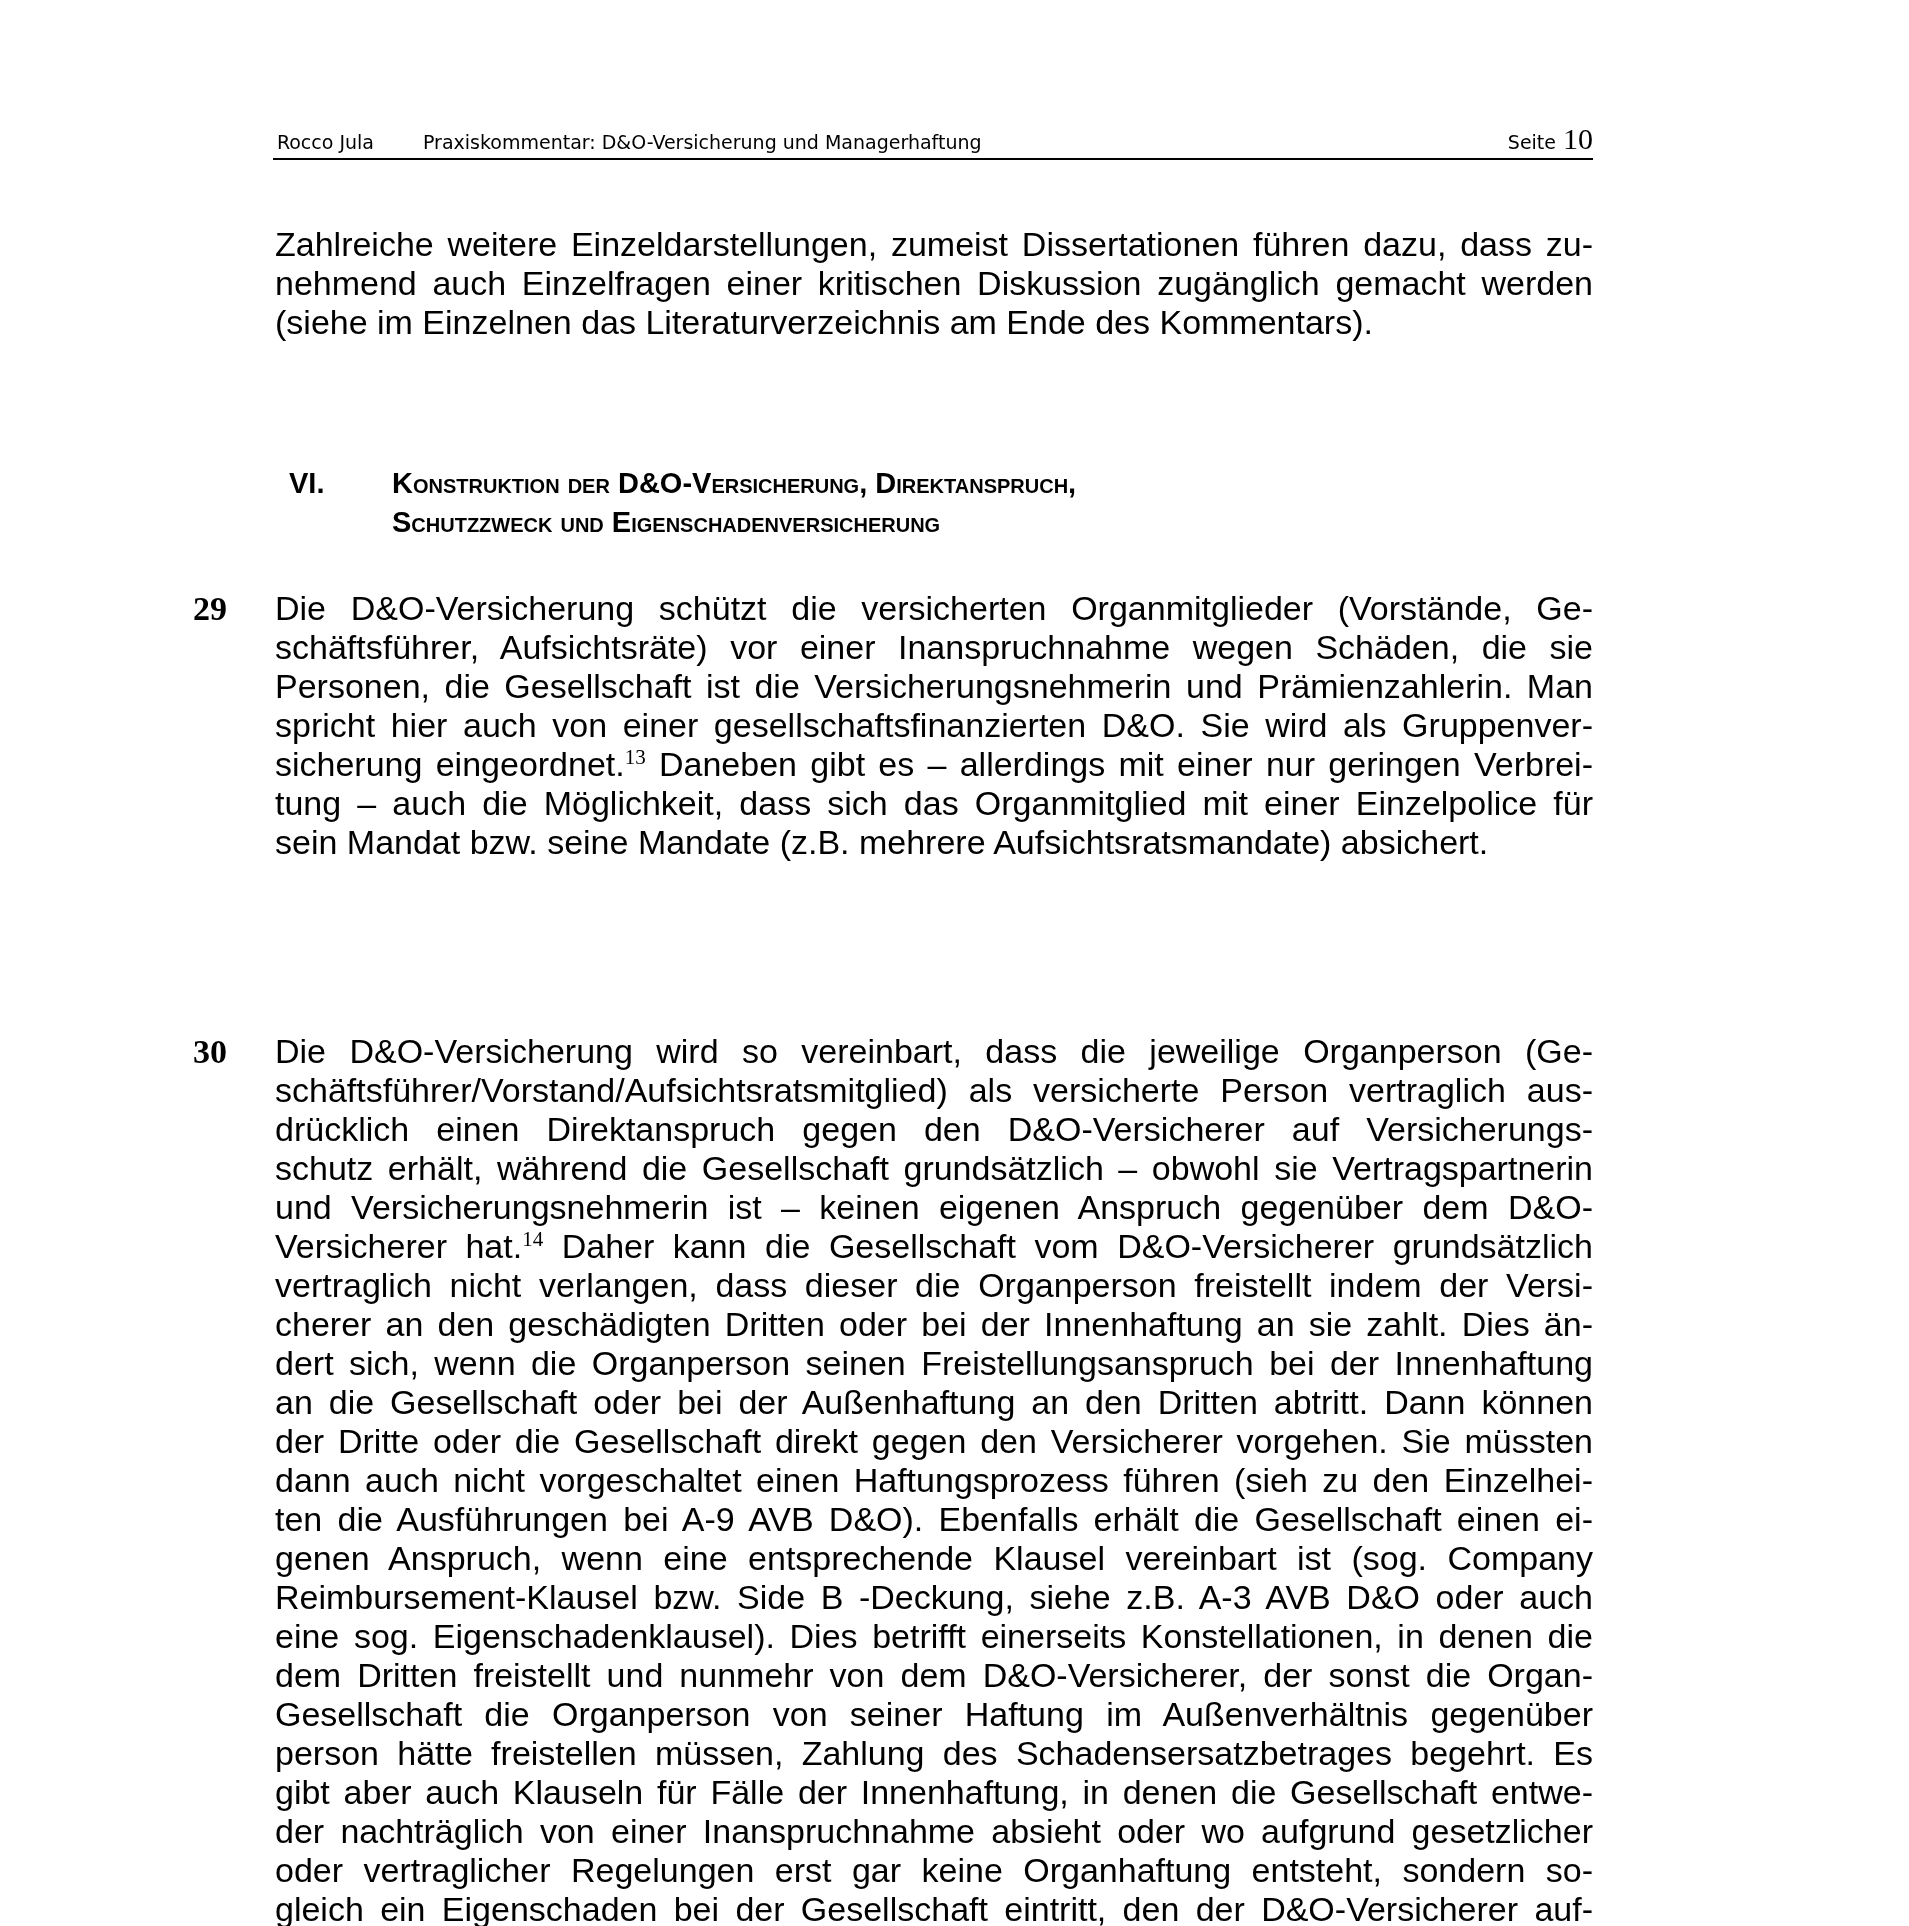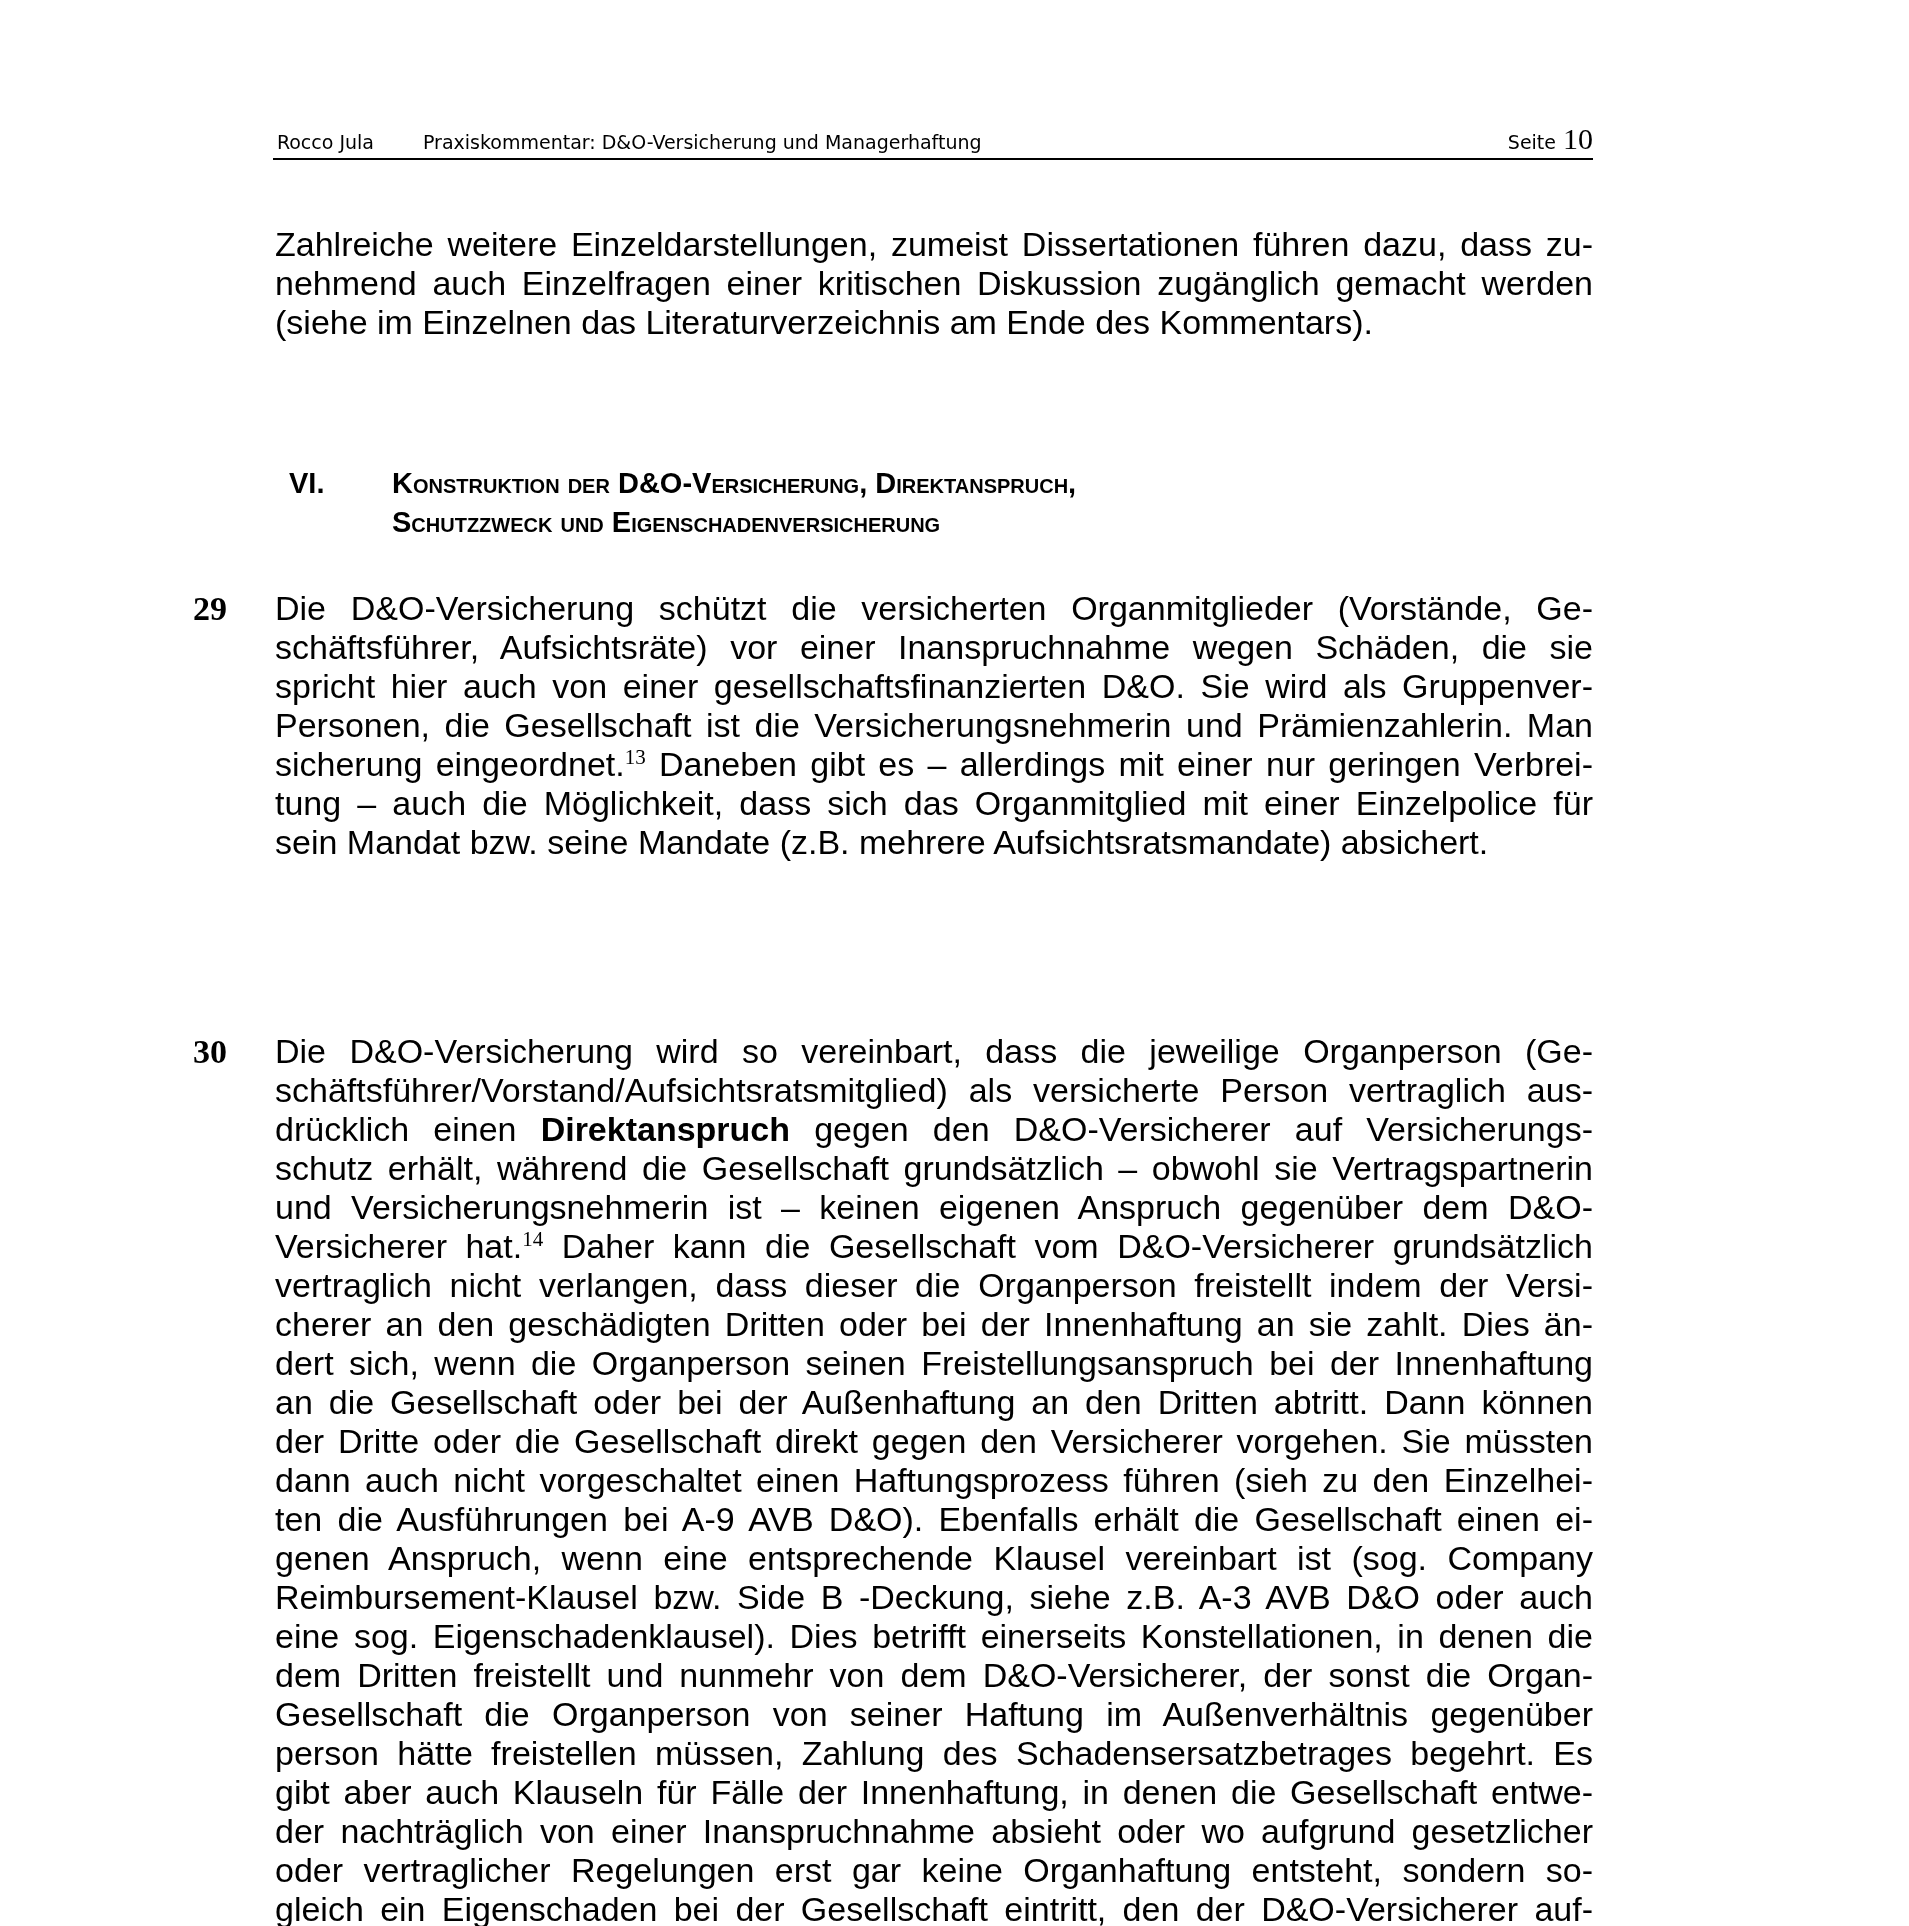--- a/index.html
+++ b/index.html
@@ -47,21 +47,21 @@
   .margin-num {
     position: absolute; left: 193px;
     font-family: "Liberation Serif", "DejaVu Serif", serif;
     font-weight: bold; font-size: 34px; line-height: 39px; text-align: center;
   }
   .mn-29 { top: 589px; }
   .mn-30 { top: 1032px; }
 
   .para-29 { top: 589px; }
   .para-30 { top: 1032px; }
-  .b { font-weight: bold; margin-top: 40px; }
+  .b { font-weight: normal; margin-top: 40px; }
 </style>
 </head>
 <body>
 
 <div class="page">
 
   <div class="running-header">
     <span class="rh-author">Rocco Jula</span>
     <span class="rh-title">Praxiskommentar: D&amp;O-Versicherung und Managerhaftung</span>
     <span class="rh-page">
@@ -80,22 +80,22 @@
     <span class="sh-text">
       <span class="line">Konstruktion der D&amp;O-Versicherung, Direktanspruch,</span>
       <span class="line">Schutzzweck und Eigenschadenversicherung</span>
     </span>
   </div>
 
   <div class="margin-num mn-29">29</div>
   <div class="body-text para-29">
     <span class="line">Die D&amp;O-Versicherung schützt die versicherten Organmitglieder (Vorstände, Ge-</span>
     <span class="line">schäftsführer, Aufsichtsräte) vor einer Inanspruchnahme wegen Schäden, die sie</span>
+    <span class="line">Personen, die Gesellschaft ist die Versicherungsnehmerin und Prämienzahlerin. Man</span>
     <span class="line">spricht hier auch von einer gesellschaftsfinanzierten D&amp;O. Sie wird als Gruppenver-</span>
-    <span class="line">Personen, die Gesellschaft ist die Versicherungsnehmerin und Prämienzahlerin. Man</span>
     <span class="line"><span>sicherung eingeordnet.</span><span class="sup">13</span><span> Daneben gibt es – allerdings mit einer nur geringen Verbrei-</span></span>
     <span class="line">tung – auch die Möglichkeit, dass sich das Organmitglied mit einer Einzelpolice für</span>
     <span class="line last">sein Mandat bzw. seine Mandate (z.B. mehrere Aufsichtsratsmandate) absichert.</span>
   </div>
 
   <div class="margin-num mn-30">30</div>
   <div class="body-text para-30">
     <span class="line">Die D&amp;O-Versicherung wird so vereinbart, dass die jeweilige Organperson (Ge-</span>
     <span class="line">schäftsführer/Vorstand/Aufsichtsratsmitglied) als versicherte Person vertraglich aus-</span>
     <span class="line"><span>drücklich einen </span><span class="b">Direktanspruch</span><span> gegen den D&amp;O-Versicherer auf Versicherungs-</span></span>

